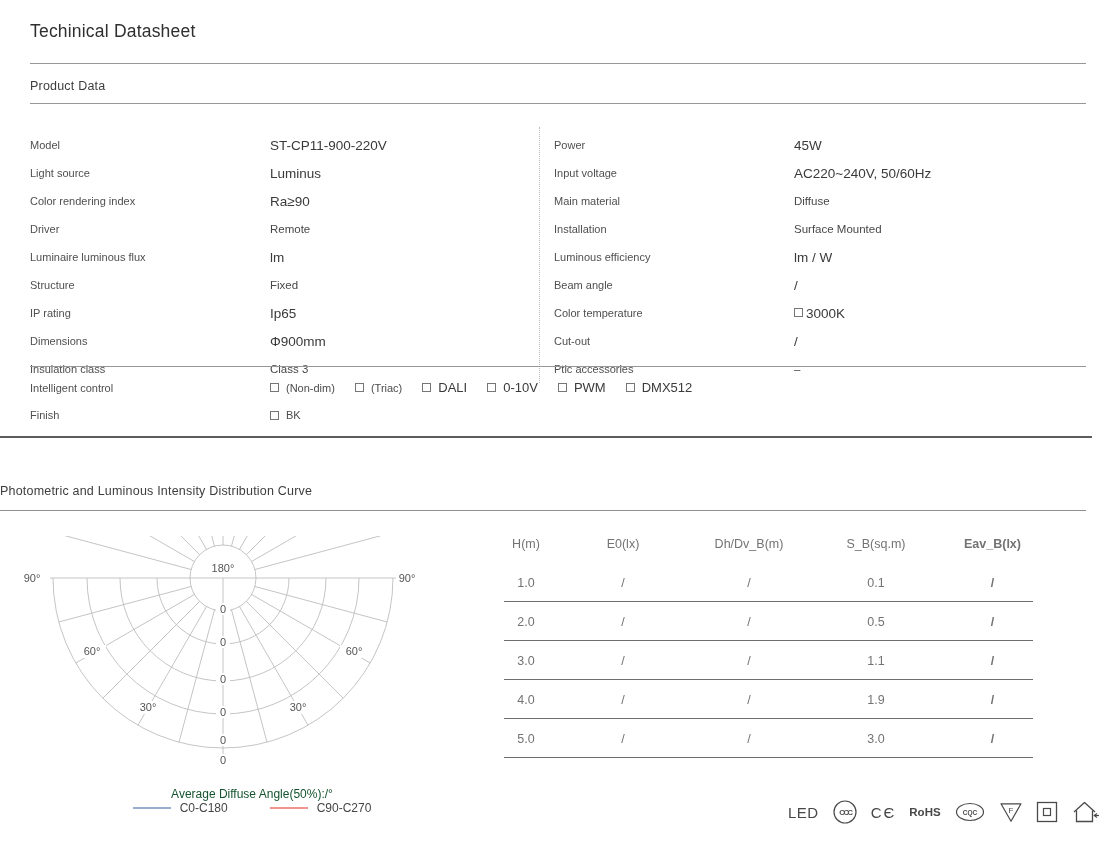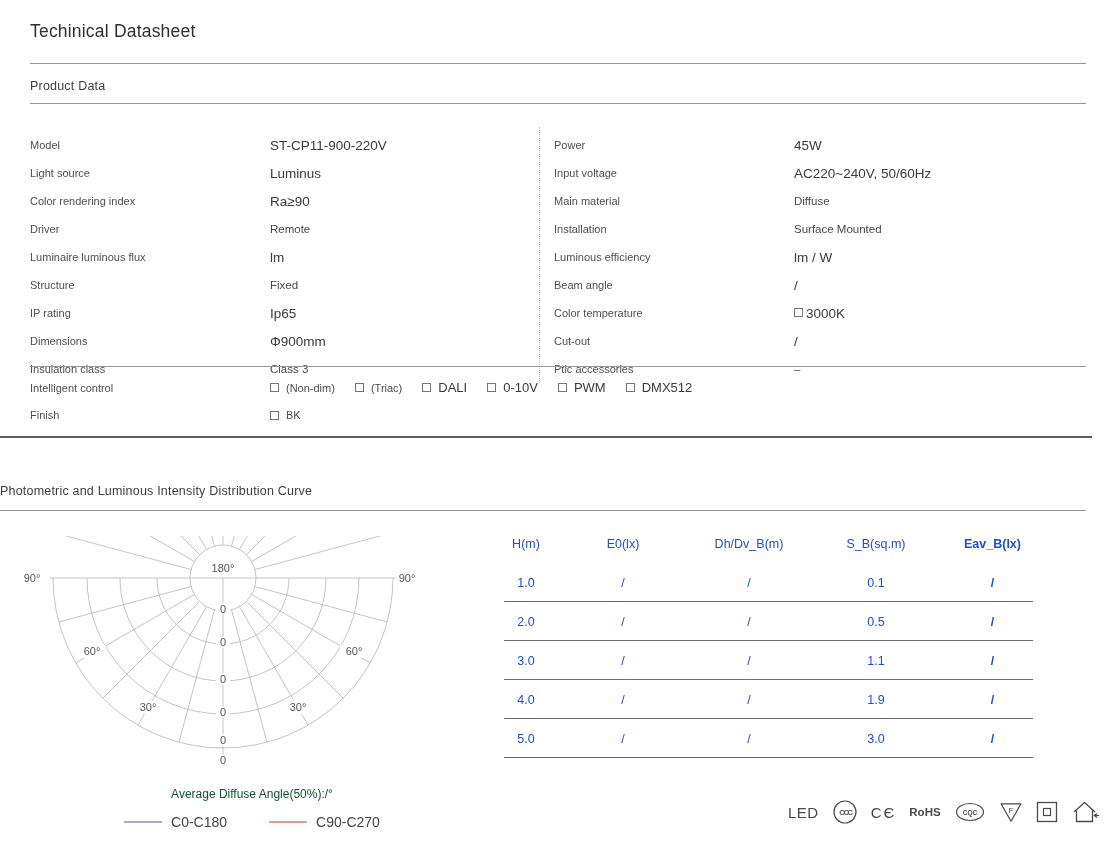--- a/index.html
+++ b/index.html
@@ -38,26 +38,26 @@
   .opts{display:flex;align-items:center;gap:20px;}
   .opt{display:inline-flex;align-items:center;white-space:nowrap;}
   .opt.small{font-size:11px;color:#4c4c4c;}
   .opt.large{font-size:13px;color:#3a3a3a;}
 
   
   #chart-block{position:absolute;left:10px;top:536px;width:450px;}
   #chart-caption{width:420px;padding-left:32px;box-sizing:content-box;text-align:center;
     font-size:12px;color:#14532d;margin-top:1px;}
   #legend{width:420px;padding-left:32px;display:flex;justify-content:center;gap:42px;
-    margin-top:13px;font-size:14px;color:#454545;align-items:center;}
+    margin-top:0;font-size:12px;color:#454545;align-items:center;}
   .litem{display:inline-flex;align-items:center;gap:9px;}
   .lline{display:inline-block;width:38px;height:2px;}
 
   
-  #ph-table{position:absolute;left:504px;top:537px;width:529px;color:#1d4ed8;}
+  #ph-table{position:absolute;left:504px;top:537px;width:529px;color:#737373;}
   .ph-head{display:flex;font-size:12.5px;height:26px;}
   .ph-row{display:flex;height:39px;align-items:flex-end;box-sizing:border-box;
     padding-bottom:11px;border-bottom:1px solid #6e6e6e;font-size:12.5px;}
   .c{text-align:center;}
   .c0{width:44px;}.c1{width:150px;}.c2{width:102px;}.c3{width:152px;}.c4{flex:1;font-weight:bold;}
 
   
   #footer{position:absolute;left:788px;top:799px;display:flex;align-items:center;gap:13px;color:#484848;}
   #led-label{font-size:15px;letter-spacing:.5px;}
   #ce-mark{font-size:15px;letter-spacing:2px;}

